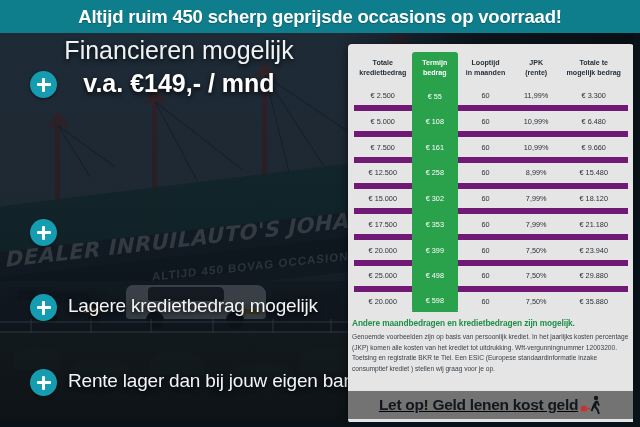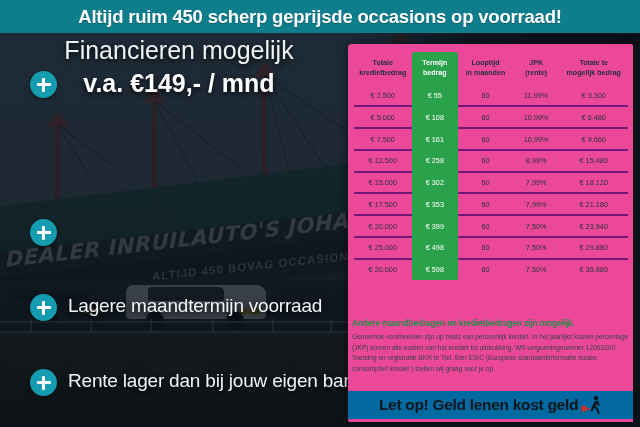--- a/index.html
+++ b/index.html
@@ -219,21 +219,21 @@
   }
   .bt1 { top:187px; }
   .bt2 { top:262px; }
   .bt3 { top:337px; }
 
   
   .panel {
     position:absolute;
     left:348px; top:44px;
     width:286px; height:379px;
-    background:#ec4899;
+    background:#e5e5e5;
     border-radius:4px;
     box-shadow:0 2px 10px rgba(0,0,0,.5);
     z-index:30;
     overflow:hidden;
     padding:8px 6px 0 6px;
   }
   table.rate-table {
     width:100%;
     border-collapse:collapse;
     table-layout:fixed;
@@ -245,21 +245,21 @@
     padding:6px 1px 7px 1px;
     line-height:1.45;
     text-align:center;
     vertical-align:middle;
   }
   table.rate-table td {
     font-size:7.3px;
     color:#2b333b;
     text-align:center;
     padding:5.4px 1px;
-    border-bottom:2px solid #701a75;
+    border-bottom:6px solid #701a75;
     white-space:nowrap;
   }
   table.rate-table tr:last-child td { border-bottom:none; }
   .col-hl-head {
     background:#2aa14b;
     color:#ffffff !important;
     border-radius:3px 3px 0 0;
   }
   .col-hl {
     background:#2aa14b;
@@ -294,26 +294,27 @@
     font-size:6.6px;
     line-height:1.62;
     text-align:left;
   }
 
   
   .warn {
     position:absolute;
     left:348px; top:391px;
     width:286px; height:28px;
-    background:#0369a1;
+    background:#737373;
     z-index:32;
     display:flex;
     align-items:center;
     justify-content:center;
     gap:3px;
+    text-decoration:underline;
   }
   .warn-text {
     color:#11171d;
     font-size:15.5px;
     font-weight:bold;
     letter-spacing:-0.3px;
     white-space:nowrap;
   }
   .warn-icon { width:22px; height:20px; position:relative; }
 
@@ -415,21 +416,21 @@
     <div class="plus-badge badge-head"></div>
 
     <div class="headline-wrap">
       <div class="headline1">Financieren mogelijk</div>
       <div class="headline2">v.a. €149,- / mnd</div>
     </div>
 
     <div class="plus-badge badge-b1"></div>
 
     <div class="plus-badge badge-b2"></div>
-    <div class="bullet-text bt2">Lagere maandtermijn voorraad</div>
+    <div class="bullet-text bt2">Lagere kredietbedrag mogelijk</div>
 
     <div class="plus-badge badge-b3"></div>
     <div class="bullet-text bt3">Rente lager dan bij jouw eigen bank</div>
   </div>
 
   <div class="panel">
     <table class="rate-table">
       <colgroup>
         <col class="col-w1">
           <col class="col-w2">

